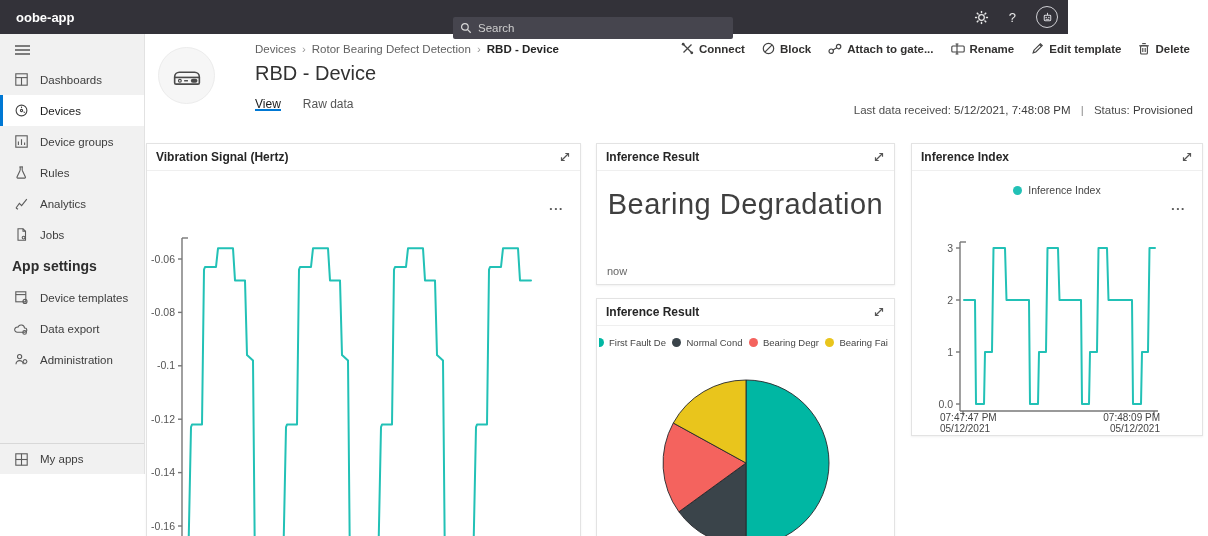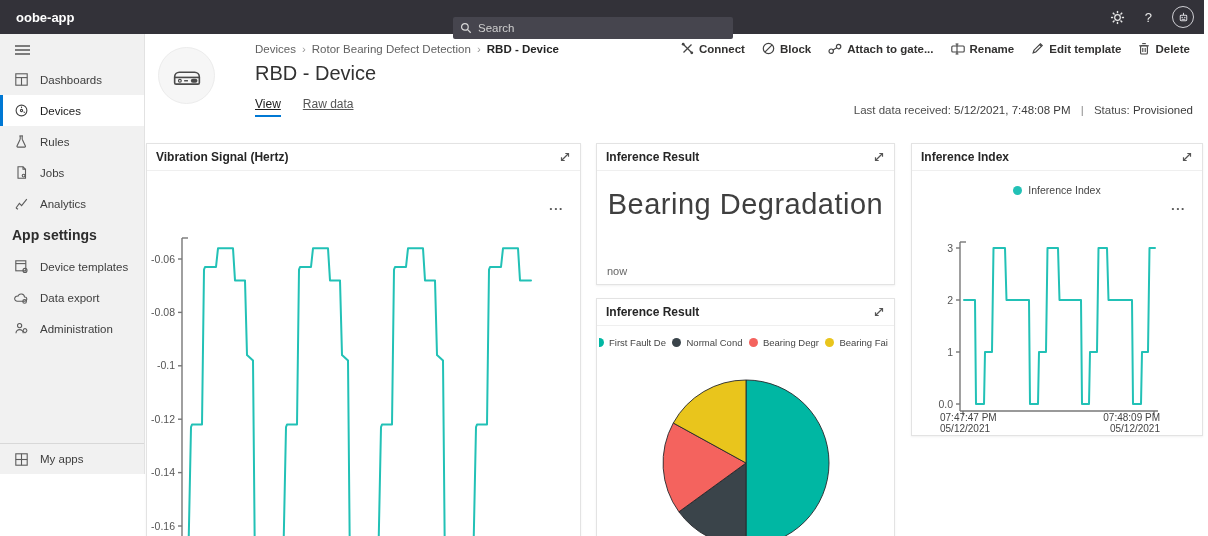--- a/index.html
+++ b/index.html
@@ -1,21 +1,21 @@
 <!DOCTYPE html>
 <html><head>
 <meta charset="utf-8">
 <style>
   * { margin:0; padding:0; box-sizing:border-box; }
   html,body { width:1208px; height:536px; overflow:hidden; background:#fff;
     font-family:"Liberation Sans", sans-serif; }
   body { position:relative; }
 
   
-  .topbar { position:absolute; left:0; top:0; width:1204px; height:34px;
+  .topbar { position:absolute; left:0; top:0; width:1068px; height:34px;
     background:#333239; display:flex; align-items:center; z-index:30; }
   .appname { color:#fff; font-size:13px; font-weight:bold; margin-left:16px; }
   .searchbox { position:absolute; left:453px; top:6px; width:280px; height:22px;
     background:#46454e; border-radius:2px; display:flex; align-items:center; padding:0 7px;margin-top:11px; }
   .searchbox input { background:transparent; border:none; outline:none; color:#eee;
     font-size:11.5px; margin-left:6px; width:230px; font-family:"Liberation Sans",sans-serif; }
   .searchbox input::placeholder { color:#cscfcf; color:#cfcfcf; }
   .topbar-right { position:absolute; right:10px; top:0; height:34px; display:flex;
     align-items:center; gap:20px; }
   .tb-icon { color:#e8e8e8; font-size:13px; cursor:pointer; display:flex; align-items:center; }
@@ -38,21 +38,21 @@
   
   .dev-avatar { position:absolute; left:158px; top:47px; width:57px; height:57px; border-radius:50%;
     background:#f6f6f6; border:1px solid #ececec; display:flex; align-items:center; justify-content:center; }
   .breadcrumb { position:absolute; left:255px; top:43px; font-size:11.5px; color:#616161;
     display:flex; gap:6px; align-items:center; }
   .crumb { cursor:pointer; }
   .crumb-sep { color:#9a9a9a; }
   .crumb-last { color:#242424; font-weight:bold; }
   .page-title { position:absolute; left:255px; top:62px; font-size:20px; color:#323232; }
   .tabs { position:absolute; left:255px; top:97px; display:flex; gap:22px; font-size:12px; }
-  .tab { color:#555; padding-bottom:6px; cursor:pointer; position:relative;text-decoration:underline; }
+  .tab { color:#555; cursor:pointer; position:relative; }
   .tab.active { color:#1b1b1b; }
   .tab.active::after { content:""; position:absolute; left:0; right:0; bottom:0; height:2.5px; background:#0078d4; }
 
   .toolbar { position:absolute; right:18px; top:42px; display:flex; gap:17px; font-size:11.5px; color:#323130; }
   .tool { display:flex; align-items:center; gap:5px; cursor:pointer;font-weight:bold; }
 
   .statusline { position:absolute; right:15px; top:104px; font-size:11.5px; color:#4d4d4d; }
   .statusline b { font-weight:normal; color:#3c3c3c; }
   .status-sep { margin:0 7px; color:#8a8a8a; }
 
@@ -162,58 +162,71 @@
         <circle cx="6.5" cy="6.5" r="5.4"></circle>
             <circle cx="6.5" cy="6.5" r="1.1"></circle>
         <line x1="6.5" y1="2.6" x2="6.5" y2="4"></line>
             <line x1="9.8" y1="8.6" x2="8.6" y2="7.8"></line>
           </g>
         </svg>
     </span>
     <span>Devices</span>
   </div>
 
+  <div class="nav-item">
+    <span class="nav-ic">
+      <svg width="13" height="13" viewBox="0 0 13 13">
+          <g fill="none" stroke="#5c5c5c" stroke-width="1.1">
+        <rect x="0.8" y="0.8" width="11.4" height="11.4"></rect>
+        <line x1="3.4" y1="10" x2="3.4" y2="6.5"></line>
+            <line x1="6.5" y1="10" x2="6.5" y2="4.2"></line>
+            <line x1="9.6" y1="10" x2="9.6" y2="7.5"></line>
+          </g>
+        </svg>
+    </span>
+    <span>Device groups</span>
+  </div>
 
   <div class="nav-item">
     <span class="nav-ic">
       <svg width="13" height="13" viewBox="0 0 13 13">
           <g fill="none" stroke="#5c5c5c" stroke-width="1.1">
         <line x1="4.4" y1="0.9" x2="8" y2="0.9"></line>
             <line x1="5.2" y1="0.9" x2="5.2" y2="4.3"></line>
             <line x1="7.2" y1="0.9" x2="7.2" y2="4.3"></line>
         <path d="M5.2 4.3 L2 11 a0.8 0.8 0 0 0 0.7 1.1 h7 a0.8 0.8 0 0 0 0.7 -1.1 L7.2 4.3"></path>
           </g>
         </svg>
     </span>
     <span>Rules</span>
   </div>
 
   <div class="nav-item">
     <span class="nav-ic">
       <svg width="13" height="13" viewBox="0 0 13 13">
           <g fill="none" stroke="#5c5c5c" stroke-width="1.1">
+        <polyline points="1,11 4.4,6.4 6.6,8.6 11.8,2.2"></polyline>
+            <line x1="1" y1="11" x2="3" y2="12.2"></line>
+          </g>
+        </svg>
+    </span>
+    <span>Analytics</span>
+  </div>
+
+  <div class="nav-item">
+    <span class="nav-ic">
+      <svg width="13" height="13" viewBox="0 0 13 13">
+          <g fill="none" stroke="#5c5c5c" stroke-width="1.1">
         <path d="M3 0.8 h5 l2.5 2.5 v9 h-7.5 z"></path>
             <path d="M8 0.8 v2.5 h2.5"></path>
         <circle cx="8.6" cy="9.6" r="1.4"></circle>
           </g>
         </svg>
     </span>
     <span>Jobs</span>
-  </div>
-
-  <div class="nav-item">
-    <span class="nav-ic">
-      <svg width="13" height="13" viewBox="0 0 13 13">
-          <g fill="none" stroke="#5c5c5c" stroke-width="1.1">
-        <polyline points="1,11 4.4,6.4 6.6,8.6 11.8,2.2"></polyline>
-            <line x1="1" y1="11" x2="3" y2="12.2"></line>
-          </g>
-        </svg>
-    </span>
-    <span>Analytics</span>
   </div>
 
   <div class="nav-section">App settings</div>
 
   <div class="nav-item">
     <span class="nav-ic">
       <svg width="13" height="13" viewBox="0 0 13 13">
           <g fill="none" stroke="#5c5c5c" stroke-width="1.1">
         <rect x="0.8" y="0.8" width="10" height="10"></rect>
             <line x1="0.8" y1="3.6" x2="10.8" y2="3.6"></line>

